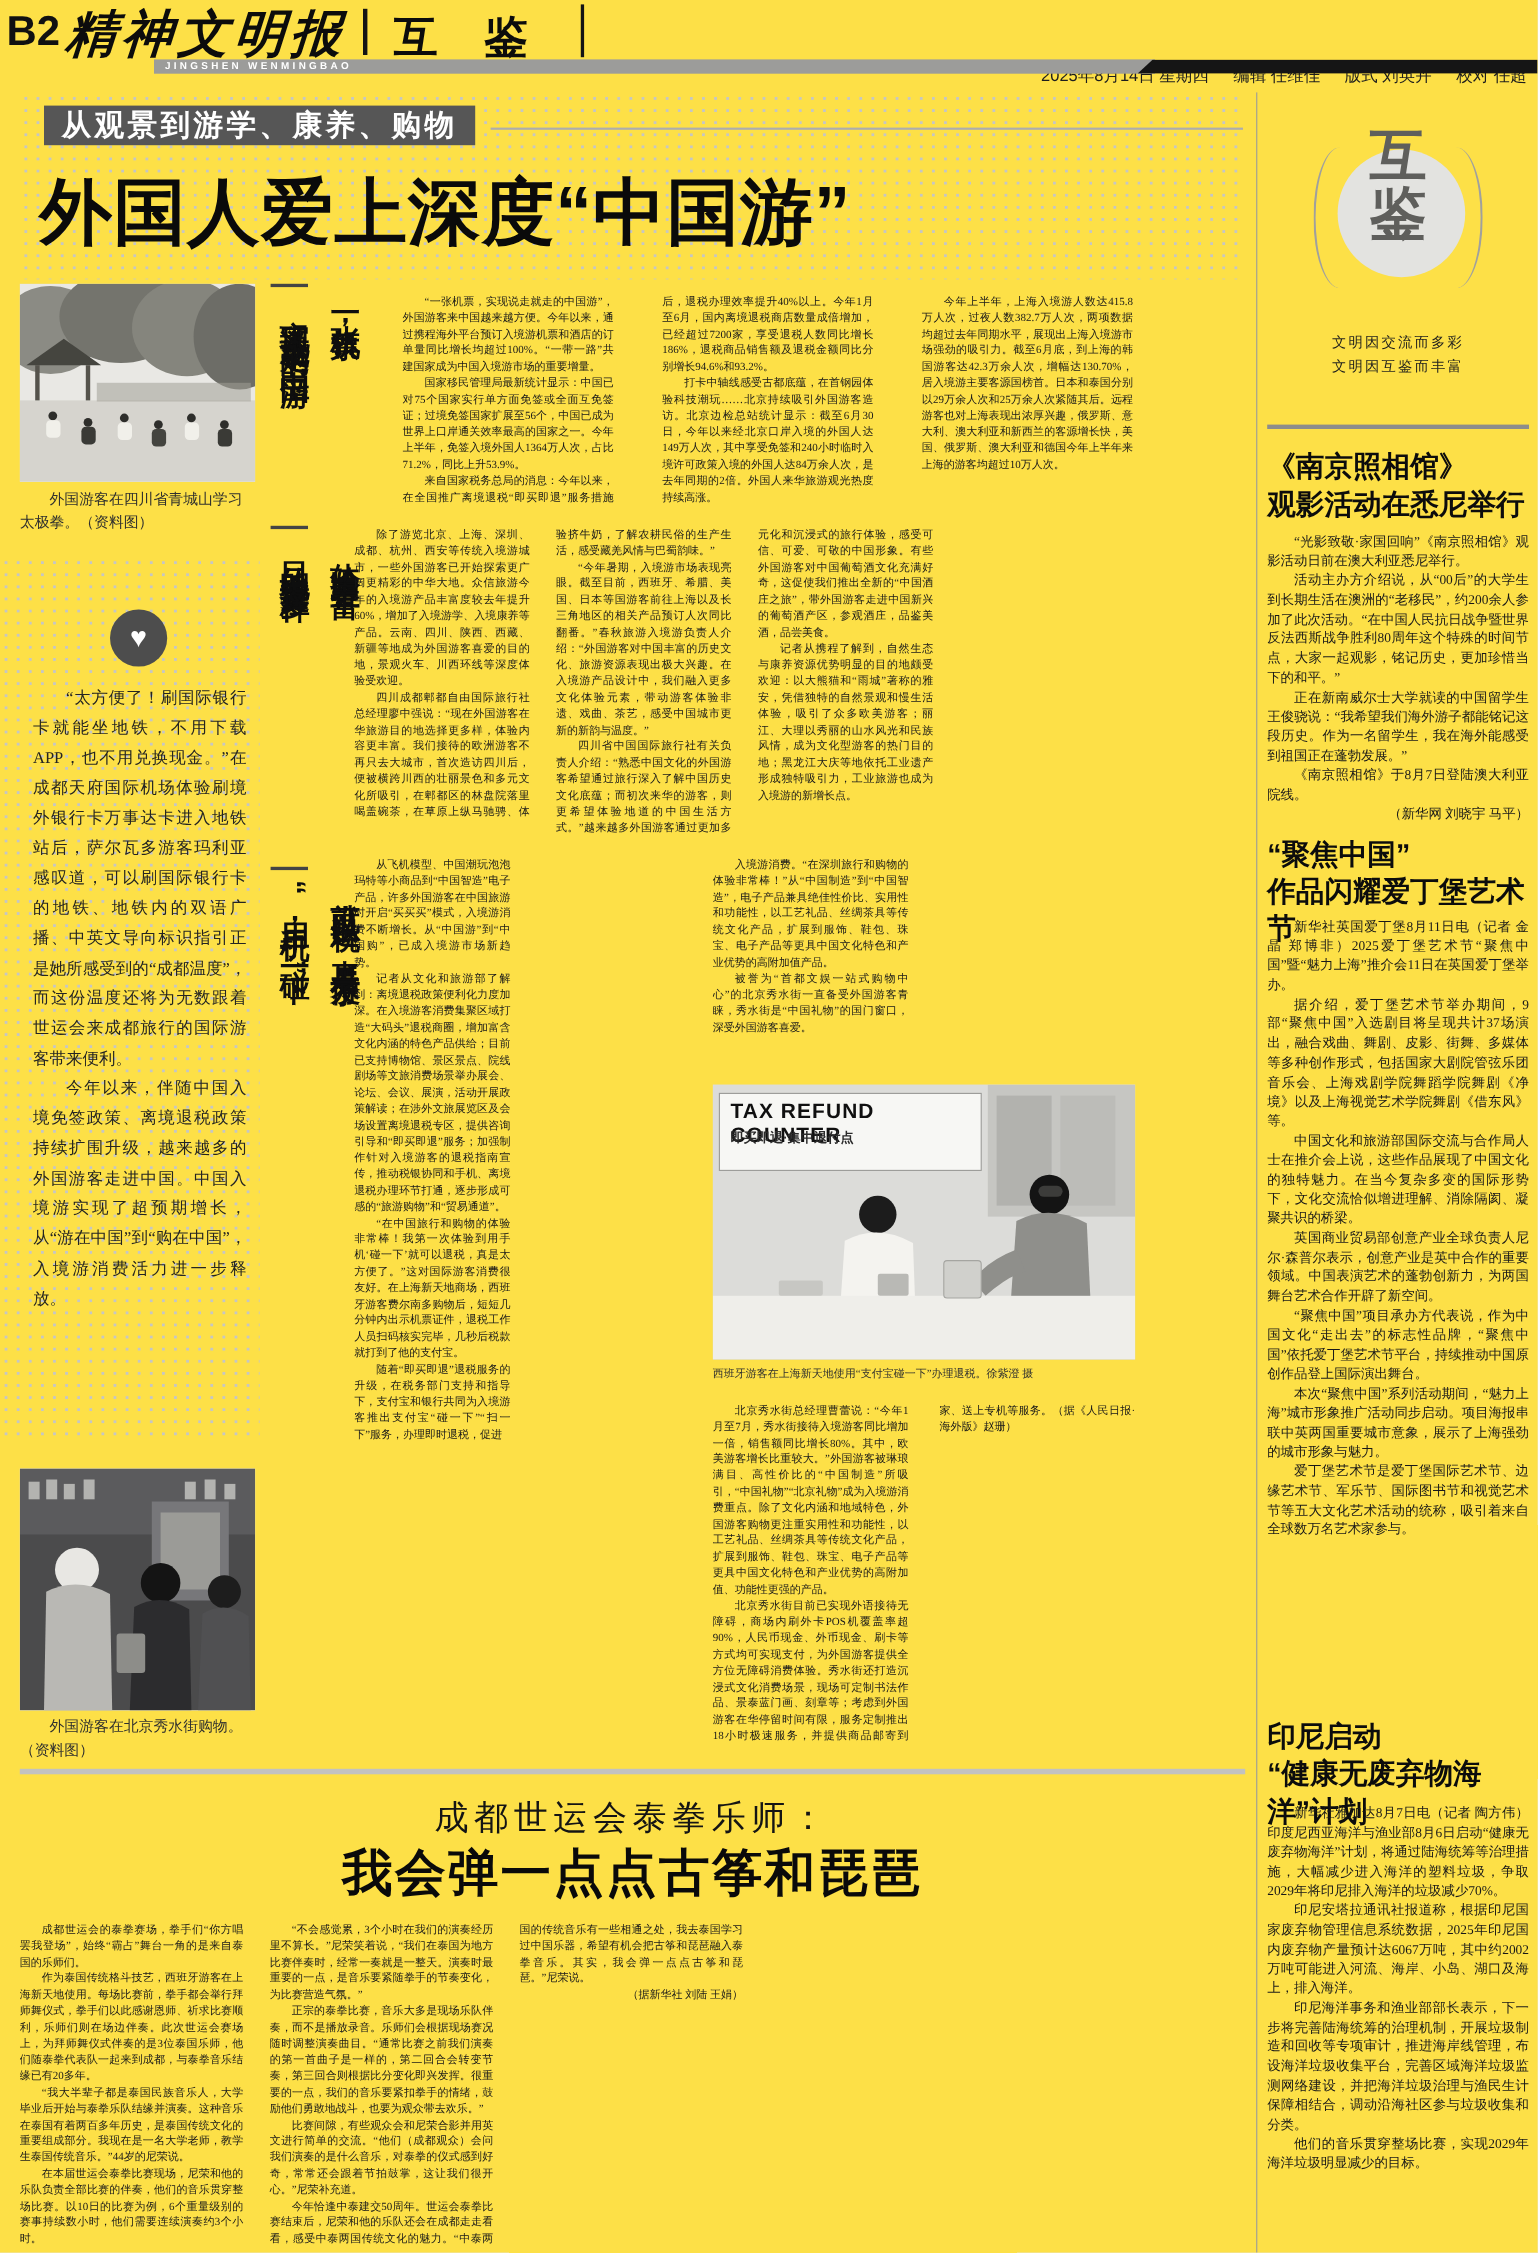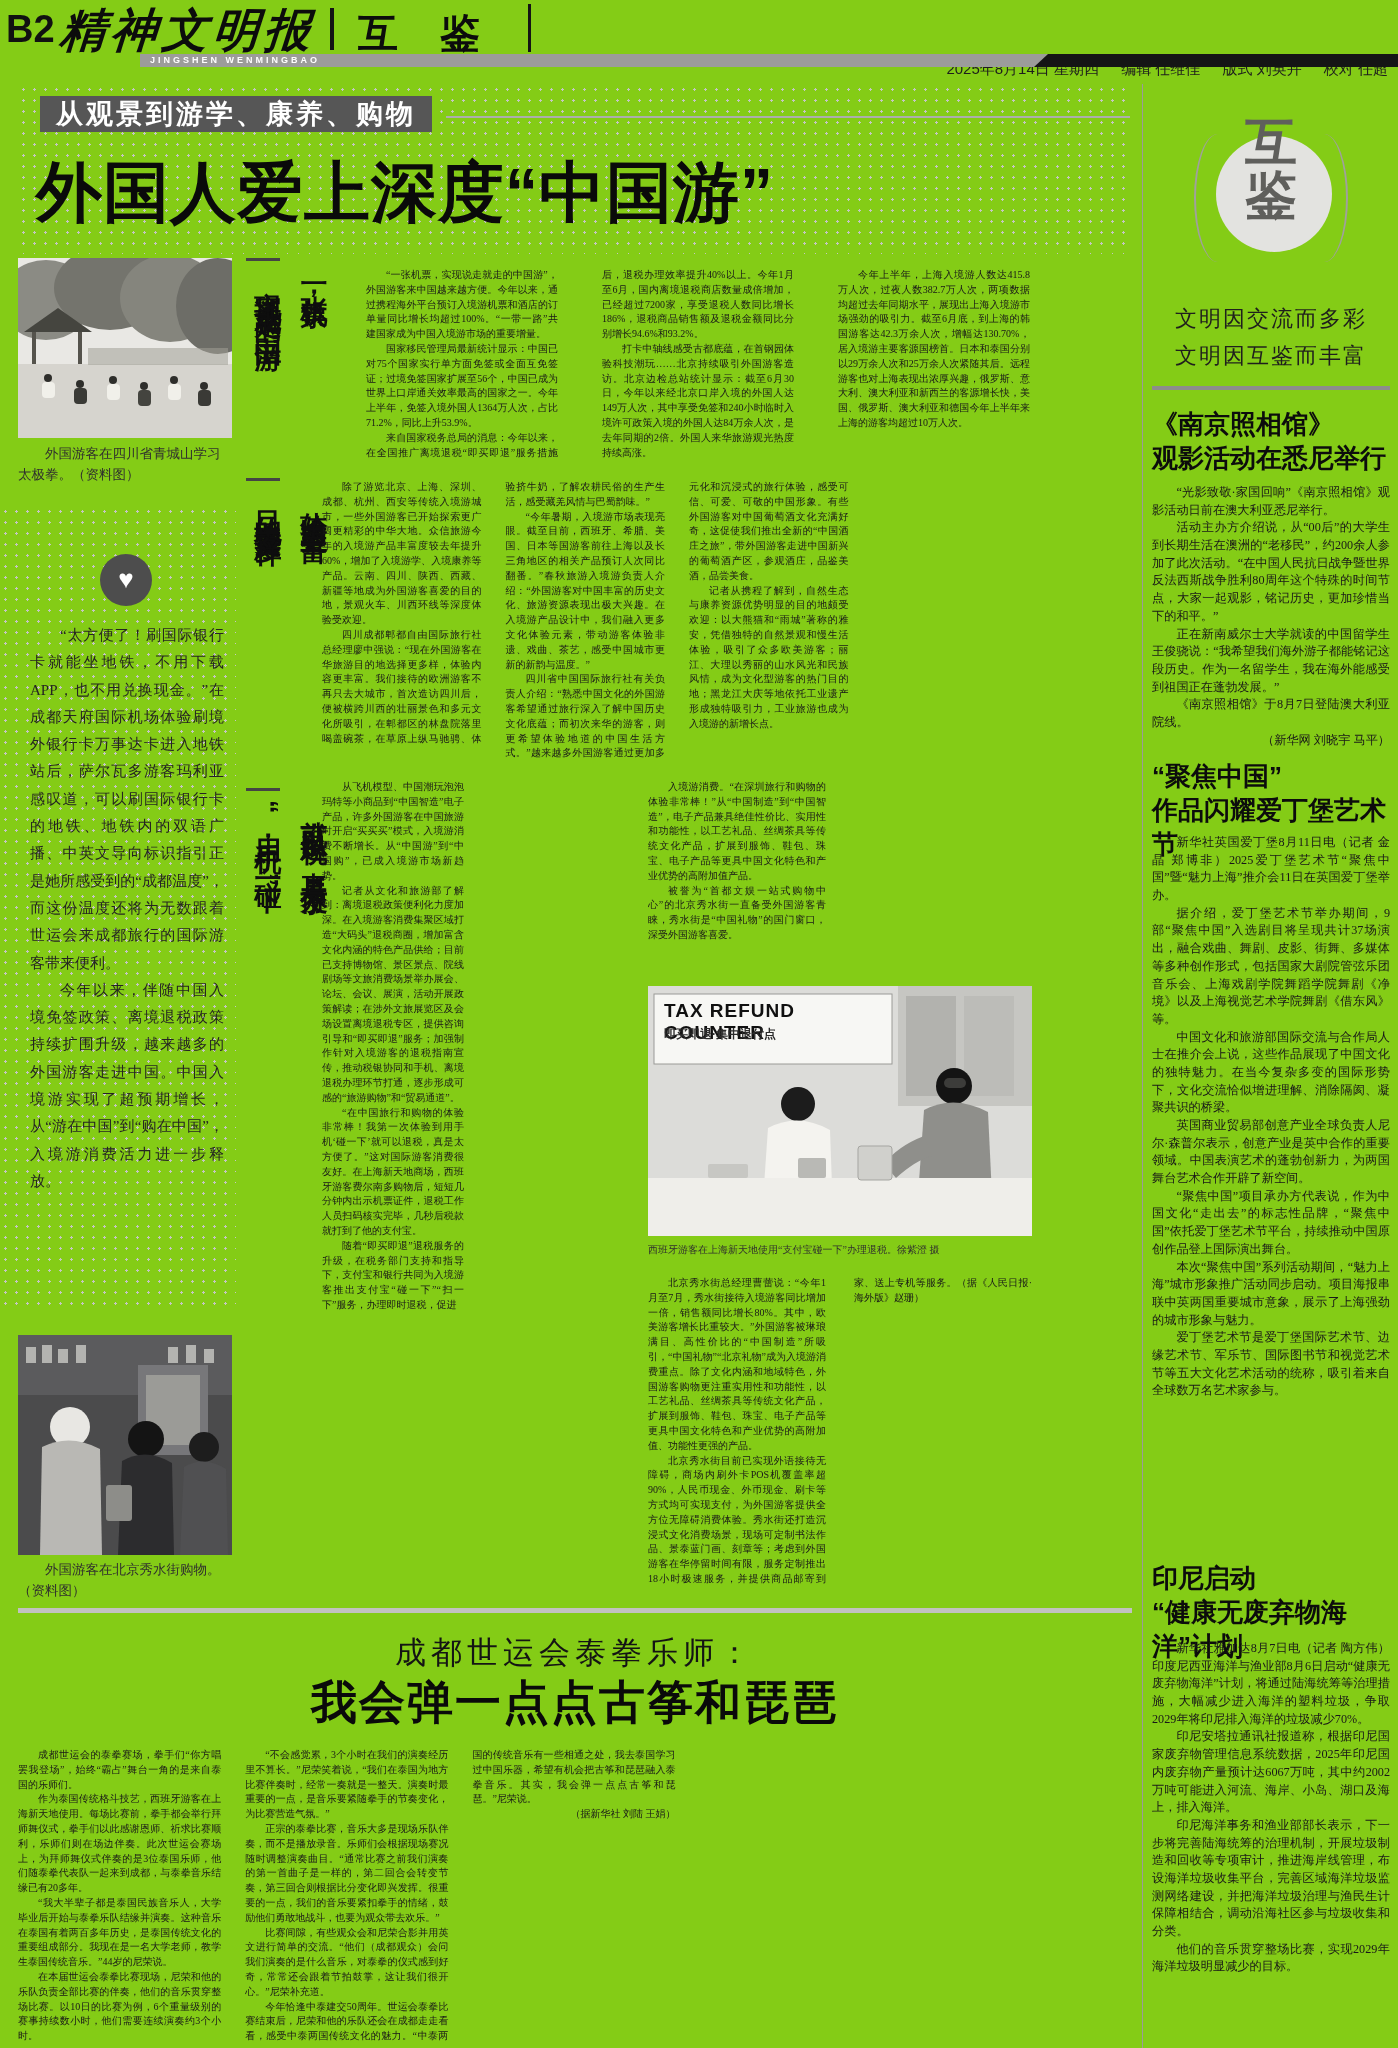--- a/index.html
+++ b/index.html
@@ -1,16 +1,16 @@
 <!DOCTYPE html>
 <html><head>
 <meta charset="utf-8">
 <style>
   html,body{margin:0;padding:0;background:#e8e8e8;}
-  #page{position:relative;width:1398px;height:2048px;background:#84cc16;overflow:hidden;
+  #page{position:relative;width:1398px;height:2048px;background:#fde047;overflow:hidden;
         font-family:"Liberation Serif",serif;color:#1c1c1c;}
   .abs{position:absolute;}
   .dots{background-image:radial-gradient(#c6c6c3 1.2px,transparent 1.4px);background-size:11px 11px;}
 
   
   .b2{left:6px;top:8px;font:700 38px "Liberation Sans",sans-serif;color:#111;}
   .masthead{left:60px;top:0px;font:italic 700 46px "DejaVu Serif",serif;letter-spacing:5px;color:#0c0c0c;
             transform:skewX(-4deg);}
   .hdiv1{left:330px;top:8px;width:4px;height:42px;background:#141414;}
   .sectiontitle{left:358px;top:6px;font:700 40px "Liberation Serif",serif;letter-spacing:16px;color:#0c0c0c;}
@@ -77,21 +77,21 @@
   .byline-right p:last-child{text-align:right;text-indent:0;}
 
   
   .vrule{left:1142px;top:84px;width:1px;height:1964px;background:#9b9b99;}
   .stampwrap{left:1194px;top:116px;width:154px;height:170px;}
   .stampcircle{position:absolute;left:22px;top:20px;width:116px;height:116px;border-radius:50%;background:#e3e3e0;}
   .stampchars{position:absolute;left:0;top:0;width:154px;text-align:center;
               font:700 52px "Liberation Serif",serif;color:#5f5f5c;line-height:1.02;}
   .arcL{position:absolute;left:0px;top:18px;width:46px;height:128px;border-left:2px solid #a0a09e;border-radius:50%;}
   .arcR{position:absolute;right:0px;top:18px;width:46px;height:128px;border-right:2px solid #a0a09e;border-radius:50%;}
-  .slogan{left:1152px;top:300px;width:238px;text-align:center;font-size:22px;letter-spacing:2px;line-height:1.7;color:#1f1f1d;}
+  .slogan{left:1152px;top:300px;width:238px;text-align:center;font-size:13px;letter-spacing:2px;line-height:1.7;color:#1f1f1d;}
   .srule{left:1152px;top:386px;width:238px;height:4px;background:#8d8d8b;}
   .sh{font:700 26px "Liberation Sans",sans-serif;line-height:1.3;color:#0c0c0c;}
   .sbody{width:238px;overflow:hidden;}
   .sbody p{margin:0;text-indent:2em;text-align:justify;font-size:12.2px;line-height:1.45;color:#181818;}
   .a1h{left:1152px;top:408px;}
   .a1b{left:1152px;top:484px;height:262px;}
   .a2h{left:1152px;top:760px;}
   .a2b{left:1152px;top:834px;height:710px;}
   .a3h{left:1152px;top:1562px;}
   .a3b{left:1152px;top:1640px;height:408px;}

